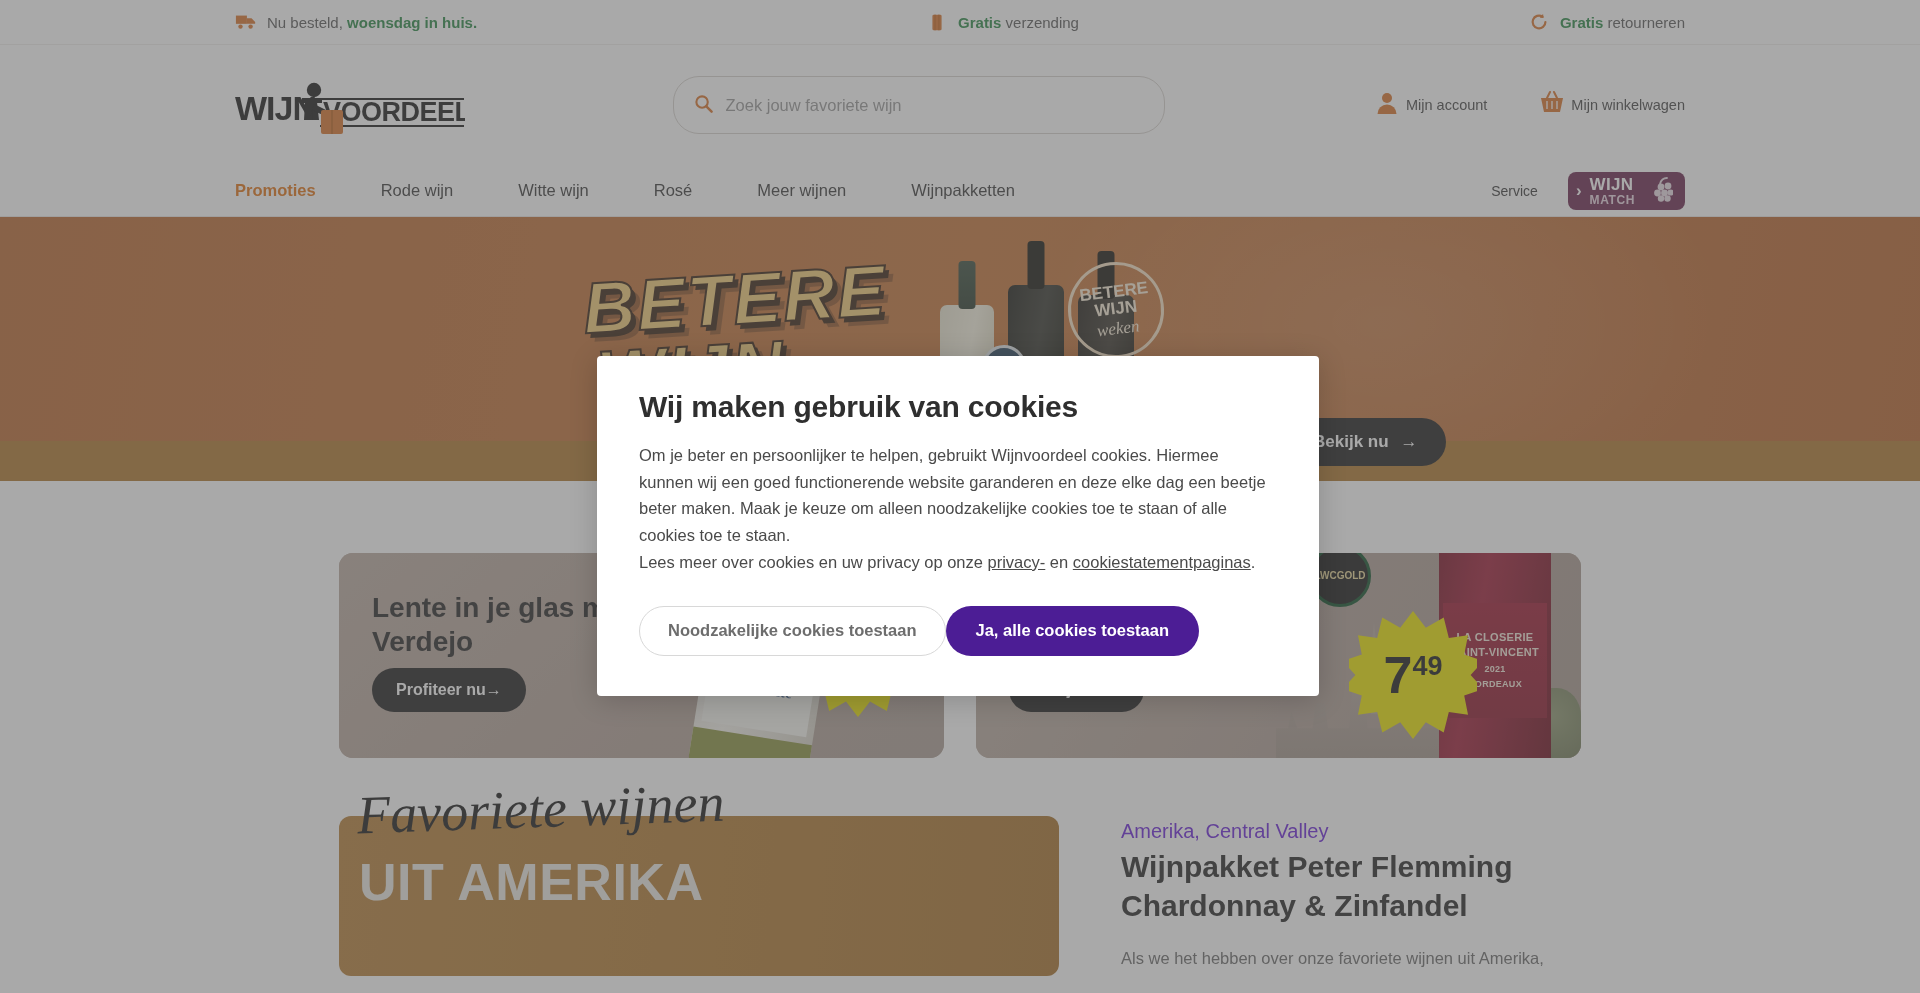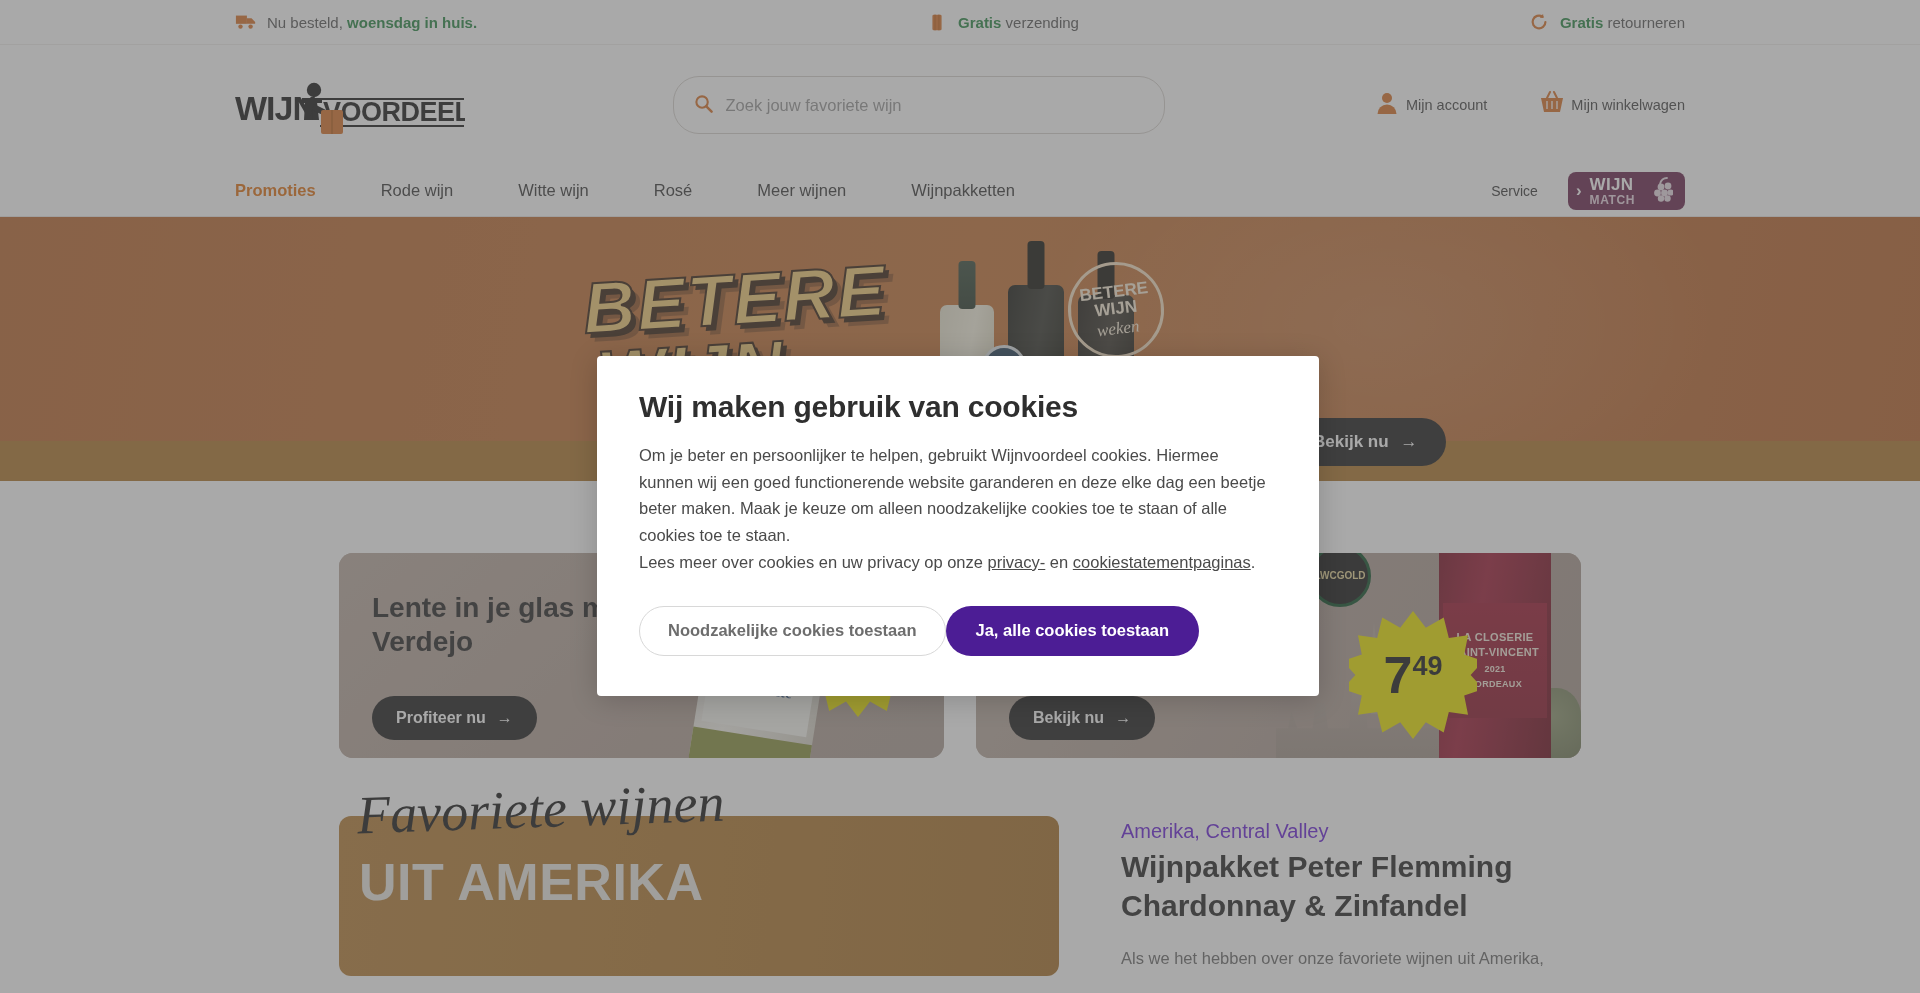--- a/index.html
+++ b/index.html
@@ -110,23 +110,23 @@
   .cards { display:flex; justify-content:center; gap: 32px; padding-top: 8px; }
   .pcard {
     width: 605px; height: 205px; border-radius: 14px; position: relative;
     overflow: hidden; background: #B6A79D; cursor: pointer;
   }
   .pcard .ptitle {
     position:absolute; left: 33px; top: 38px; font-size: 28px; font-weight: 700;
     color: #2b2b2b; line-height: 1.22; width: 330px;
   }
   .pcard .pbtn {
-    position: absolute; left: 33px; bottom: 18px; background:#232323; color:#fff;
+    position: absolute; left: 33px; bottom: 46px; background:#232323; color:#fff;
     border-radius: 26px; height: 44px; padding: 0 24px; display:flex; align-items:center;
-    gap: 11px; font-size: 16px; font-weight: 600; border:none; cursor:pointer;
+    font-size: 16px; font-weight: 600; border:none; cursor:pointer;
     font-family: "Liberation Sans", sans-serif;
   }
   .starburst {
     position:absolute; width: 120px; height: 120px; background:#EDE306;
     display:flex; align-items:center; justify-content:center;
     clip-path: polygon(50% 0%,60% 13%,74% 5%,78% 21%,93% 19%,90% 34%,105% 39%,95% 50%,105% 61%,90% 66%,93% 81%,78% 79%,74% 95%,60% 87%,50% 100%,40% 87%,26% 95%,22% 79%,7% 81%,10% 66%,-5% 61%,5% 50%,-5% 39%,10% 34%,7% 19%,22% 21%,26% 5%,40% 13%);
   }
   .price { font-weight: 900; color:#1c1c1c; display:flex; align-items:flex-start; line-height:1; }
   .price .int { font-size: 52px; }
   .price .dec { font-size: 27px; margin-top: 4px; }

